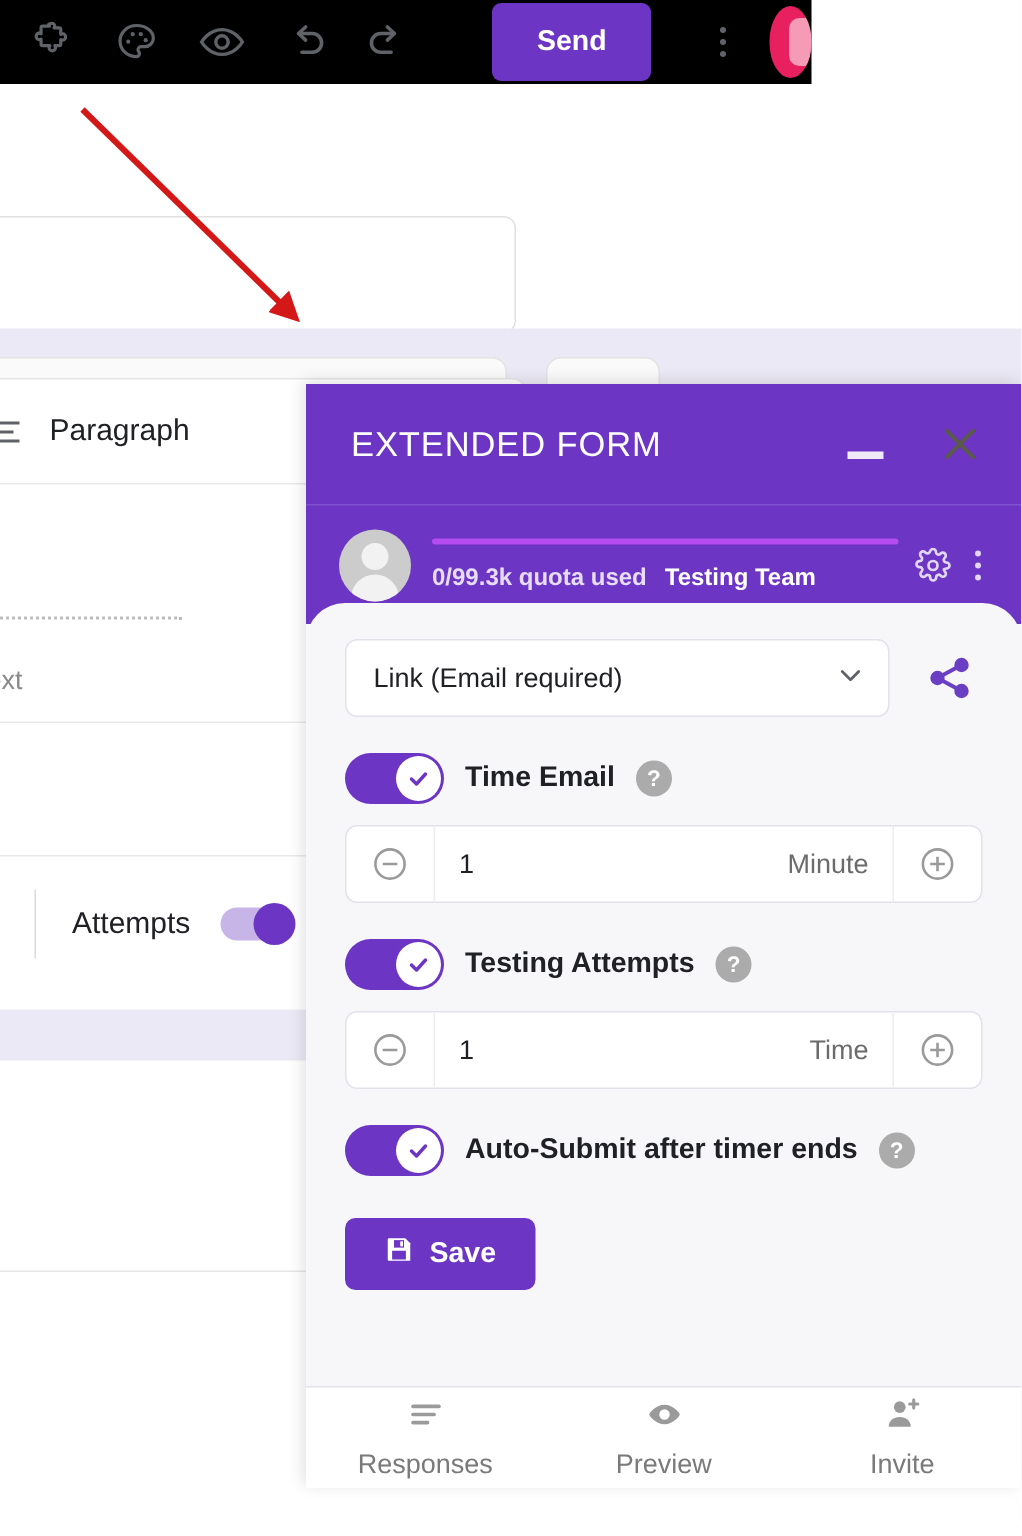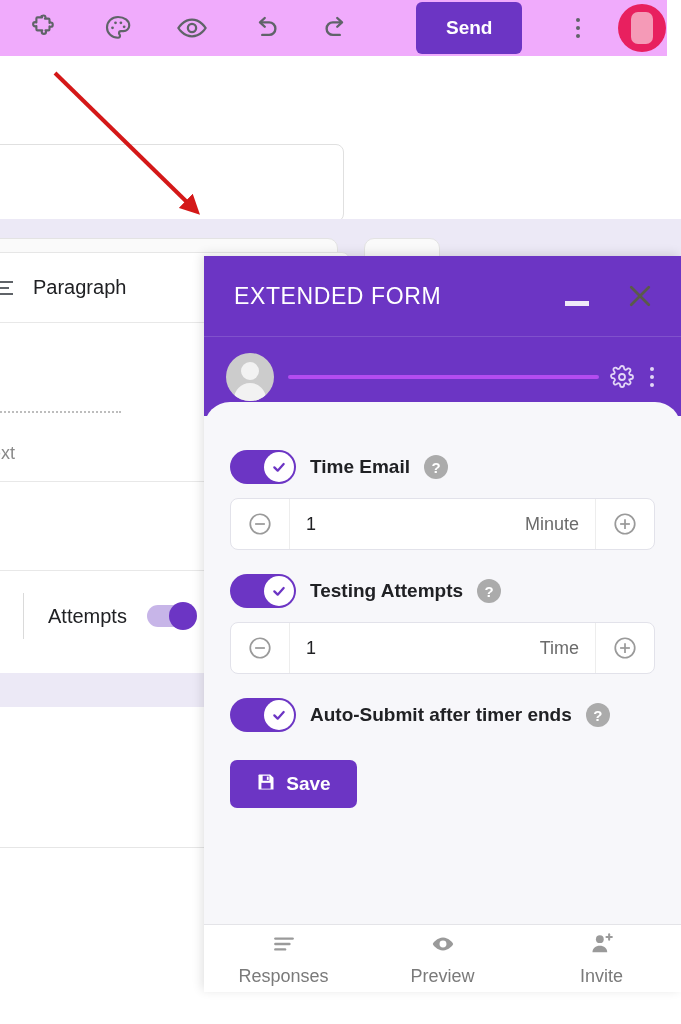--- a/index.html
+++ b/index.html
@@ -6,22 +6,22 @@
   html, body {
     width: 681px; height: 1024px;
     overflow: hidden;
     font-family: "Liberation Sans", sans-serif;
     background: #ffffff;
   }
   #screen { position: relative; width: 681px; height: 1024px; background: #ffffff; }
 
   
   .bg-toolbar {
-    position: absolute; left: 0; top: 0; width: 667px; height: 56px;
-    background: #f0abfc; display: flex; align-items: center;
+    position: absolute; left: 0; top: 0; width: 541px; height: 56px;
+    background: #000000; display: flex; align-items: center;
   }
   .tb-icon {
     width: 48px; height: 48px; display: flex; align-items: center; justify-content: center;
     color: #5f6368;
   }
   .tb-icon svg { display: block; }
   .send-btn {
     height: 52px; padding: 0 30px; border: none; border-radius: 6px;
     background: #6C35C4; color: #fff; font-size: 19px; font-weight: bold;
     font-family: "Liberation Sans", sans-serif; cursor: pointer;
@@ -308,36 +308,59 @@
           <line x1="5" y1="5" x2="19" y2="19"></line>
           <line x1="19" y1="5" x2="5" y2="19"></line>
         </svg>
       </div>
     </div>
 
     <div class="panel-quota">
       <div class="q-avatar"></div>
       <div class="q-mid">
         <div class="q-bar"></div>
+        <div class="q-text">
+          <span>0/99.3k quota used</span>
+          <span class="q-team">Testing Team</span>
+        </div>
       </div>
       <div class="q-gear">
         <svg width="24" height="24" viewBox="0 0 24 24" fill="none" stroke="#E2D6F6" stroke-width="1.8">
           <circle cx="12" cy="12" r="3"></circle>
           <path d="M19.4 14a1.6 1.6 0 0 0 .3 1.8l.1.1a2 2 0 1 1-2.8 2.8l-.1-.1a1.6 1.6 0 0 0-1.8-.3 1.6 1.6 0 0 0-1 1.5v.2a2 2 0 1 1-4 0v-.1a1.6 1.6 0 0 0-1-1.5 1.6 1.6 0 0 0-1.8.3l-.1.1a2 2 0 1 1-2.8-2.8l.1-.1a1.6 1.6 0 0 0 .3-1.8 1.6 1.6 0 0 0-1.5-1H3a2 2 0 1 1 0-4h.1a1.6 1.6 0 0 0 1.5-1 1.6 1.6 0 0 0-.3-1.8l-.1-.1a2 2 0 1 1 2.8-2.8l.1.1a1.6 1.6 0 0 0 1.8.3H9a1.6 1.6 0 0 0 1-1.5V3a2 2 0 1 1 4 0v.1a1.6 1.6 0 0 0 1 1.5 1.6 1.6 0 0 0 1.8-.3l.1-.1a2 2 0 1 1 2.8 2.8l-.1.1a1.6 1.6 0 0 0-.3 1.8V9a1.6 1.6 0 0 0 1.5 1h.2a2 2 0 1 1 0 4h-.1a1.6 1.6 0 0 0-1.5 1z"></path>
         </svg>
       </div>
       <div class="q-kebab">
         <i></i>
         <i></i>
         <i></i>
       </div>
     </div>
 
     <div class="panel-body">
 
+      <div class="share-row">
+        <div class="select-box">
+          <span class="select-val">Link (Email required)</span>
+          <span>
+            <svg width="22" height="22" viewBox="0 0 24 24" fill="none" stroke="#5f6368" stroke-width="2" stroke-linecap="round" stroke-linejoin="round">
+              <polyline points="6,9.5 12,15.5 18,9.5"></polyline>
+            </svg>
+          </span>
+        </div>
+        <div class="share-icon-btn">
+          <svg width="32" height="32" viewBox="0 0 24 24" fill="none" stroke="#6B3FC4" stroke-width="2">
+            <circle cx="18" cy="5.5" r="2.6" fill="#6B3FC4"></circle>
+            <circle cx="6" cy="12" r="2.6" fill="#6B3FC4"></circle>
+            <circle cx="18" cy="18.5" r="2.6" fill="#6B3FC4"></circle>
+            <line x1="8.3" y1="10.8" x2="15.7" y2="6.8"></line>
+            <line x1="8.3" y1="13.2" x2="15.7" y2="17.2"></line>
+          </svg>
+        </div>
+      </div>
 
       <div class="toggle-row">
         <div class="switch">
           <div class="knob">
             <svg width="16" height="16" viewBox="0 0 24 24" fill="none" stroke="#6C35C4" stroke-width="3.4" stroke-linecap="round" stroke-linejoin="round">
               <polyline points="5,12.5 10,17.5 19,7.5"></polyline>
             </svg>
           </div>
         </div>
         <div class="sw-label">Time Email</div>

